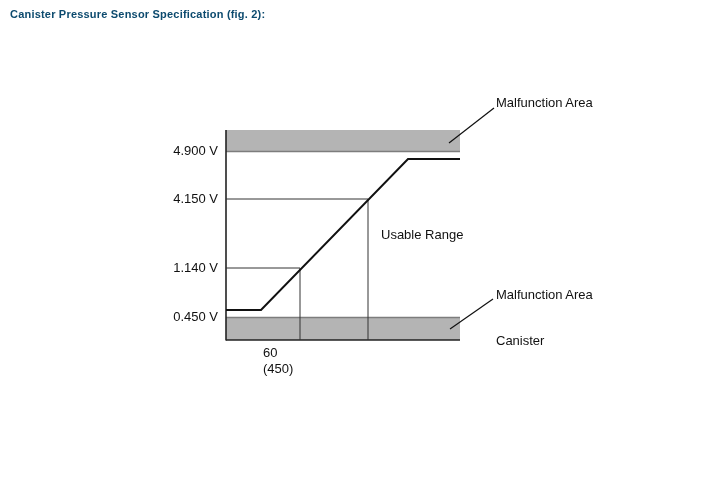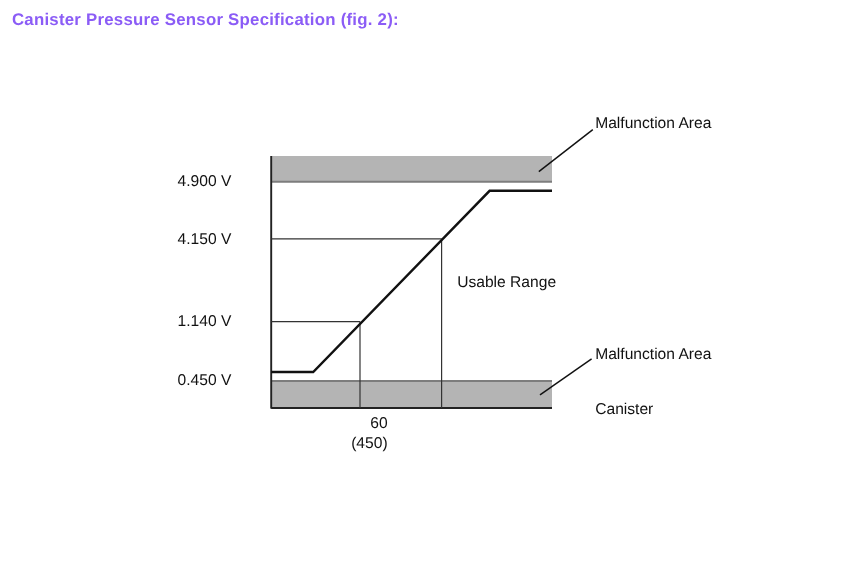--- a/index.html
+++ b/index.html
@@ -7,29 +7,29 @@
   body {
     width: 713px; height: 481px;
     position: relative;
     font-family: "Liberation Sans", "DejaVu Sans", sans-serif;
     color: #111111;
     overflow: hidden;
   }
   .stage { position: absolute; left: 0; top: 0; width: 713px; height: 481px; }
   .title {
     position: absolute; left: 10px; top: 8px;
-    font-size: 14px; font-weight: bold; color: #8b5cf6;
+    font-size: 11px; font-weight: bold; color: #0c4a6e;
     white-space: nowrap; letter-spacing: 0.2px;
   }
   .lbl {
     position: absolute; font-size: 13px; line-height: 16px;
     color: #111; white-space: nowrap;
   }
-  .ytick { width: 70px; text-align: left; }
-  .xtick { width: 60px; text-align: right; }
+  .ytick { width: 70px; text-align: right; }
+  .xtick { width: 60px; text-align: left; }
   .xtick div { line-height: 16px; }
   .xunits div { line-height: 16px; }
   svg.chart { position: absolute; left: 0; top: 0; }
 </style>
 </head>
 <body>
 
 <div class="stage">
 
   <div class="title">Canister Pressure Sensor Specification (fig. 2):</div>

